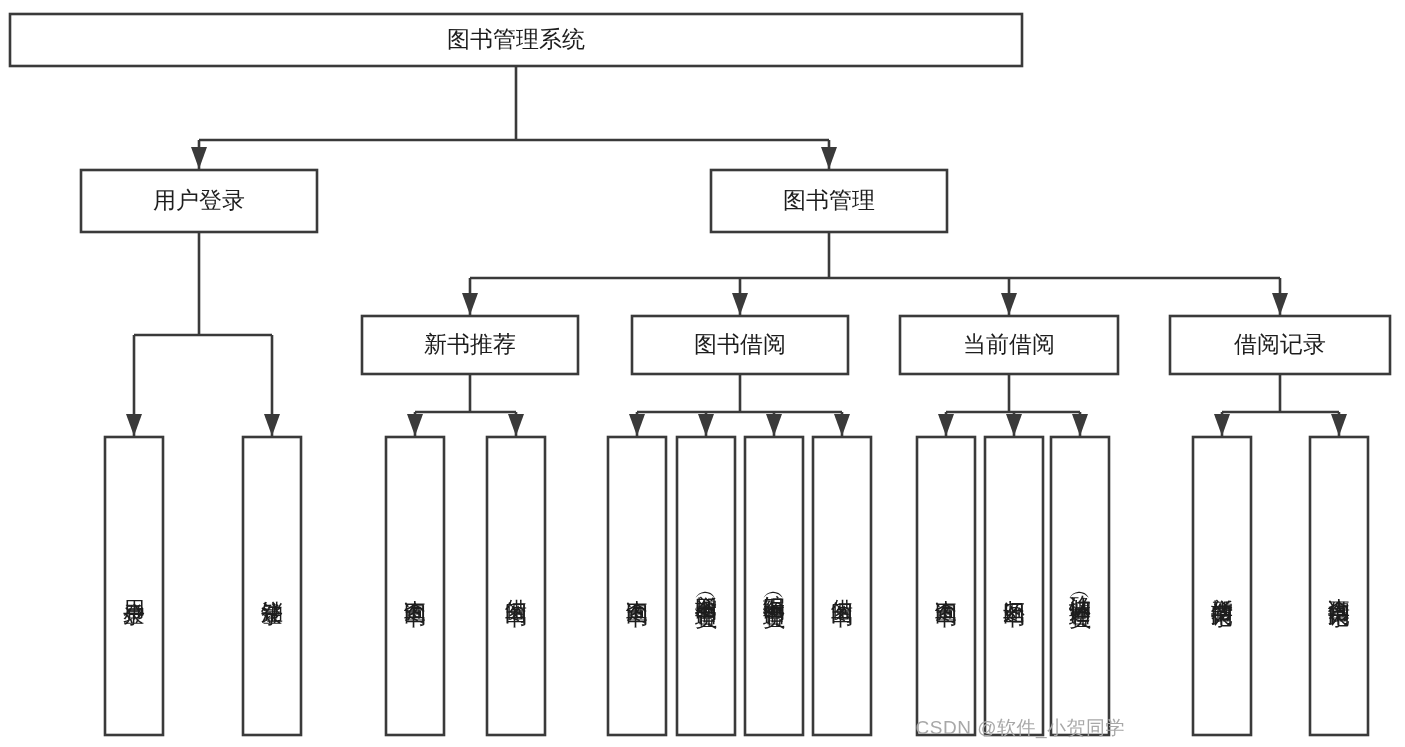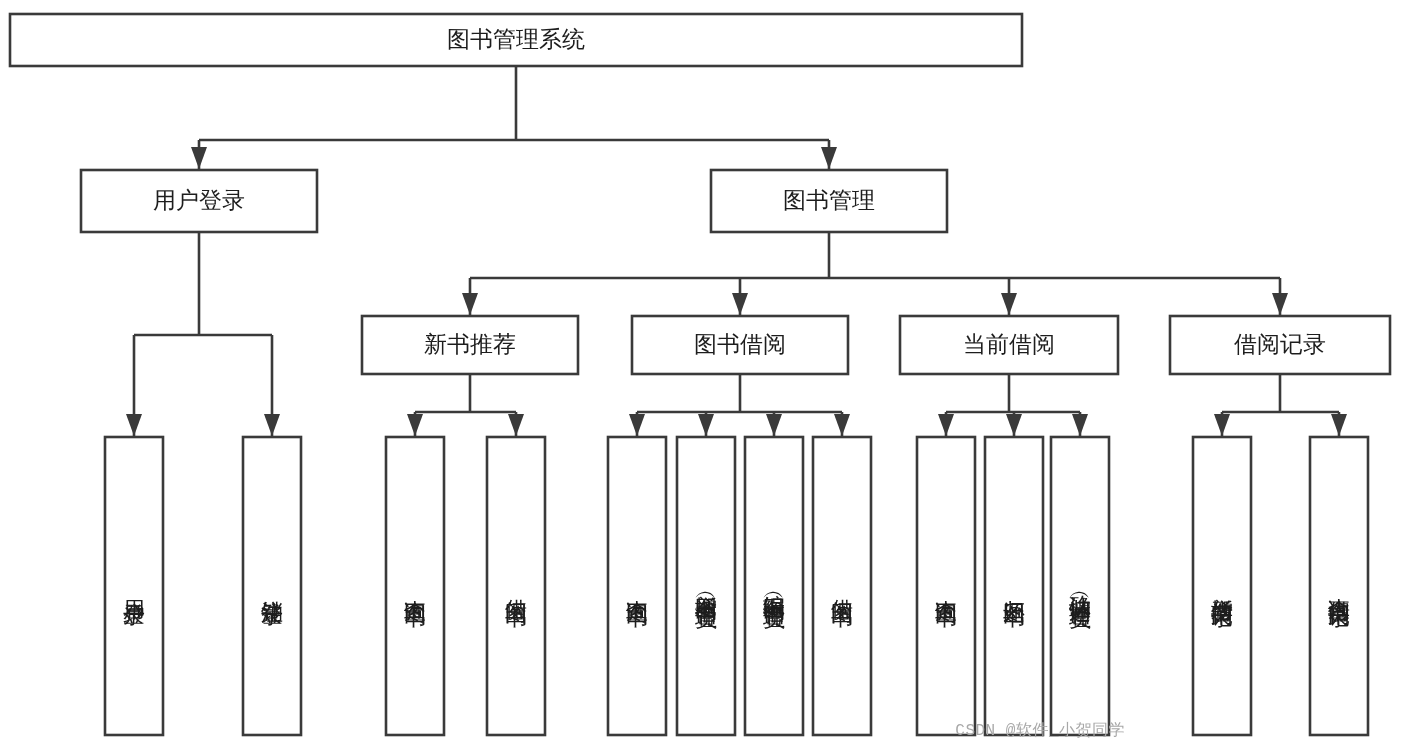--- a/index.html
+++ b/index.html
@@ -53,22 +53,22 @@
     letter-spacing: 2px;
     line-height: 1;
     text-align: center;
     white-space: nowrap;
     pointer-events: none;
   }
   #watermark {
     position: absolute;
     right: 8px;
     bottom: 6px;
-    font-family: Liberation Mono, monospace;
-    font-size: 16px;
+    font-family: Liberation Sans, sans-serif;
+    font-size: 19px;
     color: #a8a8a8;
     white-space: nowrap;
     letter-spacing: 0.5px;
     margin-left: 20px;
   }
 </style>
 </head>
 <body>
 
 <div id="diagram-root">

